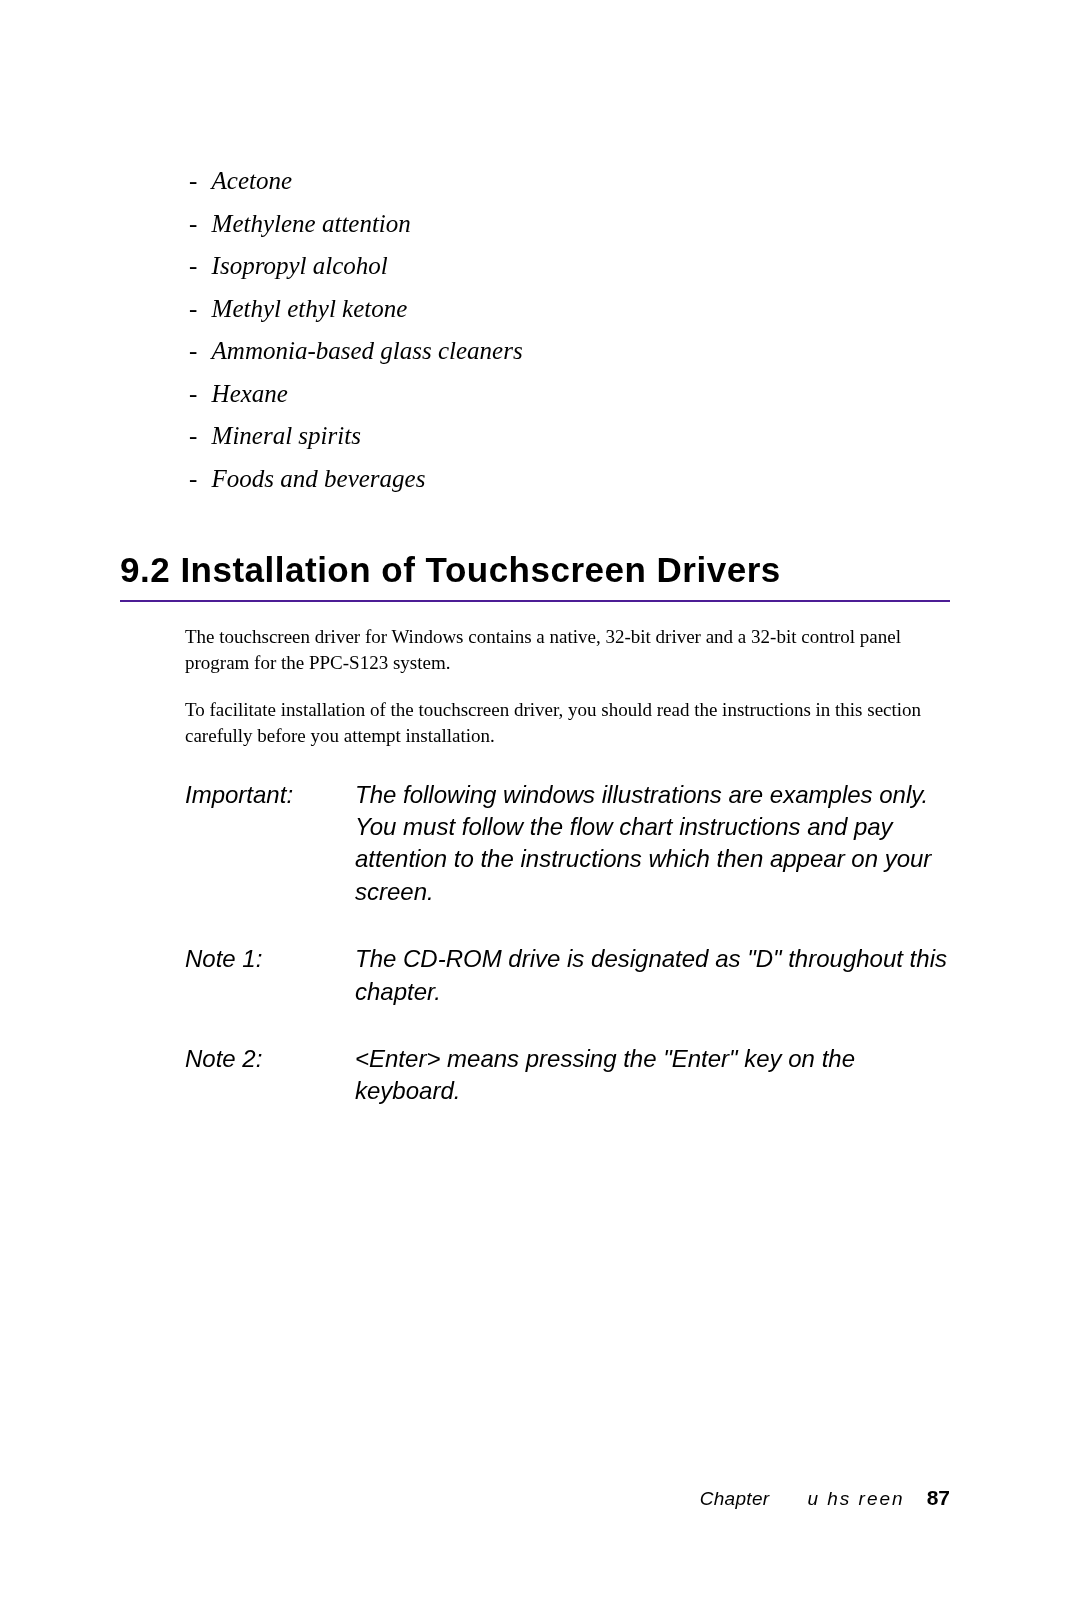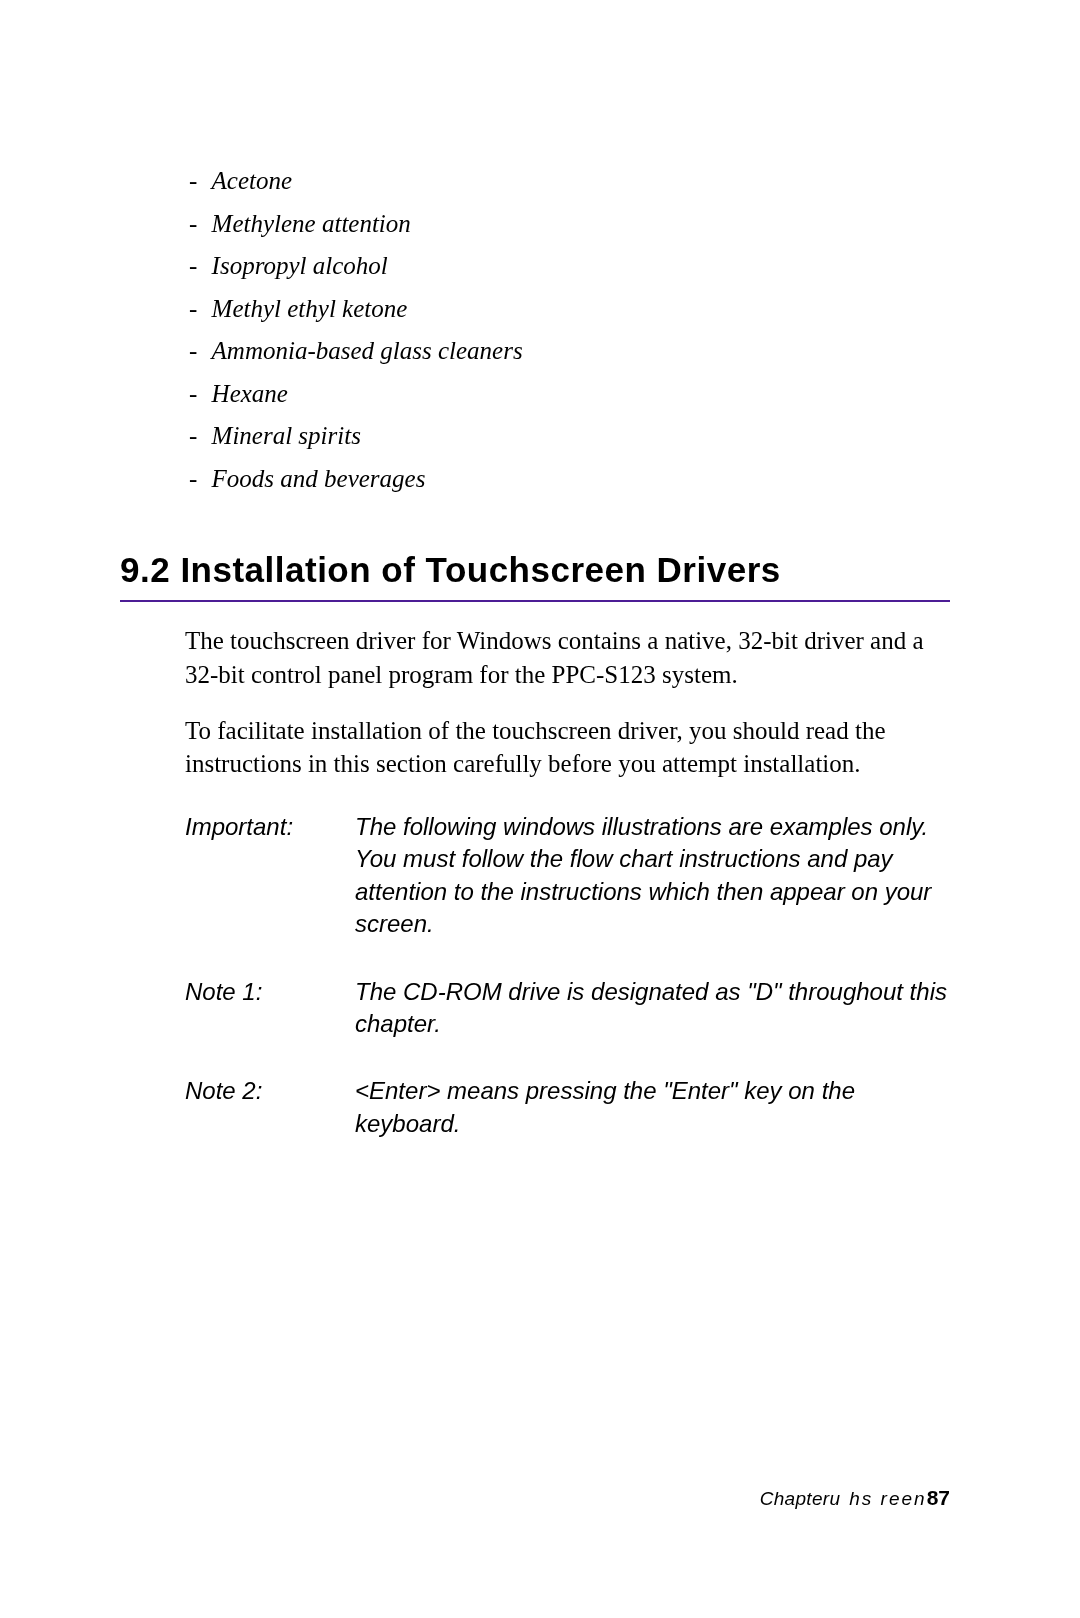--- a/index.html
+++ b/index.html
@@ -37,21 +37,21 @@
       font-family: Arial, Helvetica, sans-serif;
       font-weight: bold;
       font-size: 35px;
       letter-spacing: 0.5px;
       padding-bottom: 10px;
       border-bottom: 2px solid #4c1d95;
       margin-bottom: 22px;
       margin-left: -10px;
     }
     .para {
-      font-size: 25px;
+      font-size: 19px;
       line-height: 1.35;
       margin-bottom: 22px;
     }
     .notes-block {
       display: grid;
       grid-template-columns: 135px 1fr;
       column-gap: 6px;
       row-gap: 22px;
       font-family: Arial, Helvetica, sans-serif;
       font-style: italic;
@@ -65,26 +65,28 @@
     }
     .footer {
       position: absolute;
       bottom: 108px;
       right: 130px;
       font-family: Arial, Helvetica, sans-serif;
       font-style: italic;
       font-size: 19px;
       display: flex;
       align-items: baseline;
+      gap: 22px;
     }
     .footer .chapter-label {
       letter-spacing: 0.3px;
     }
     .footer .topic {
       letter-spacing: 2px;
+      margin-left: 16px;
     }
     .footer .page-num {
       font-family: Arial, Helvetica, sans-serif;
       font-style: normal;
       font-weight: bold;
       font-size: 21px;
     }
   </style>
 </head>
 <body>

